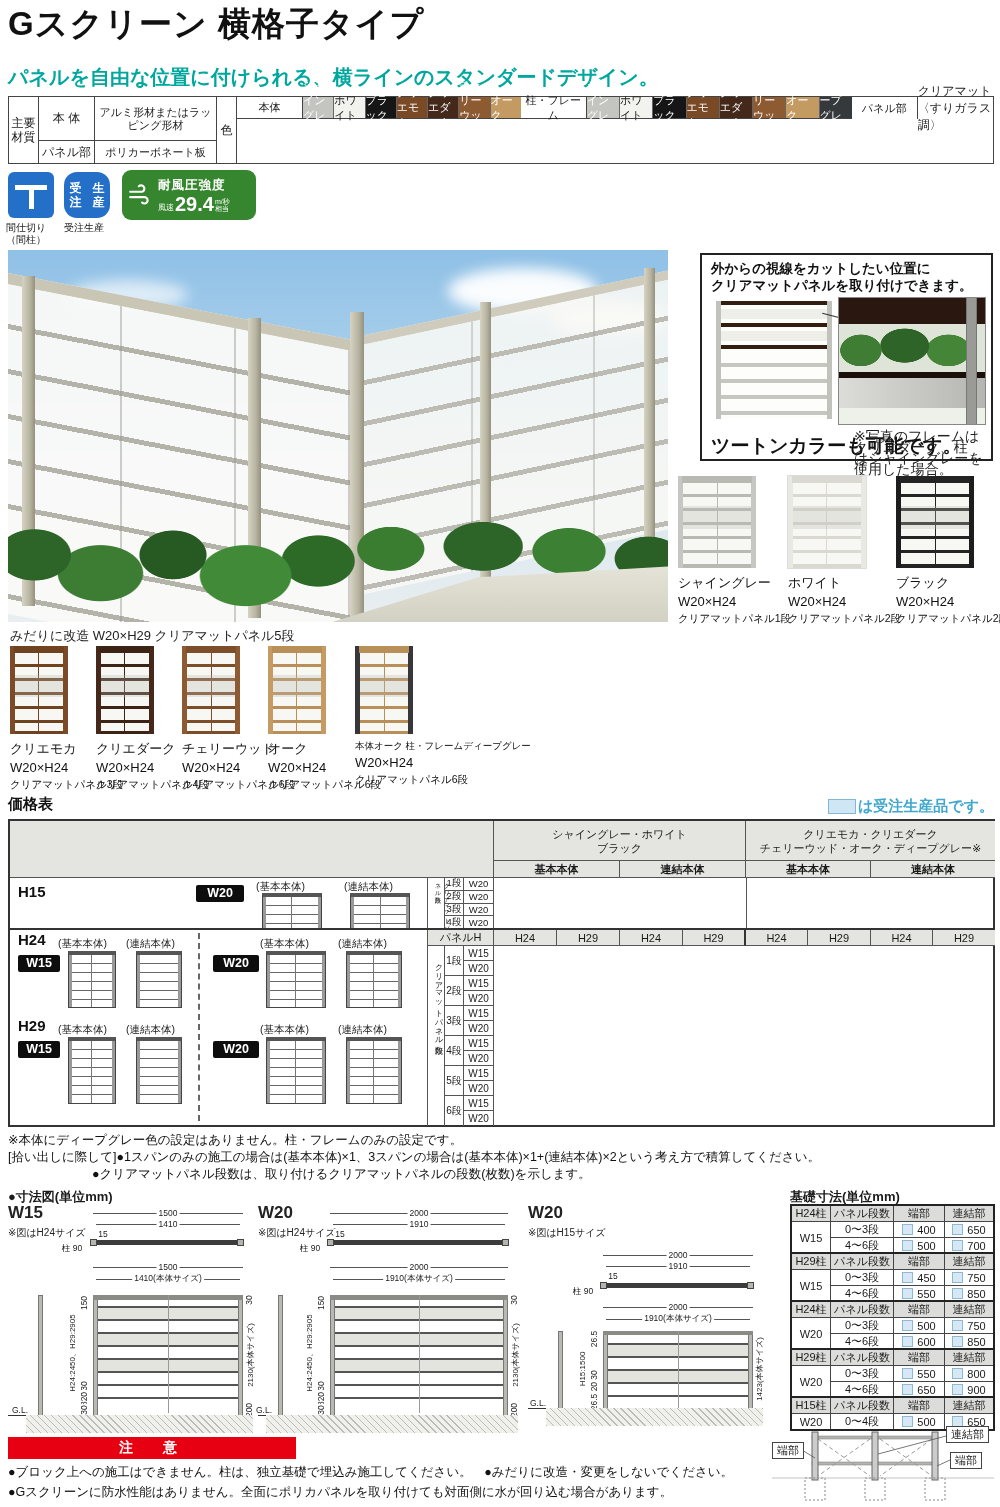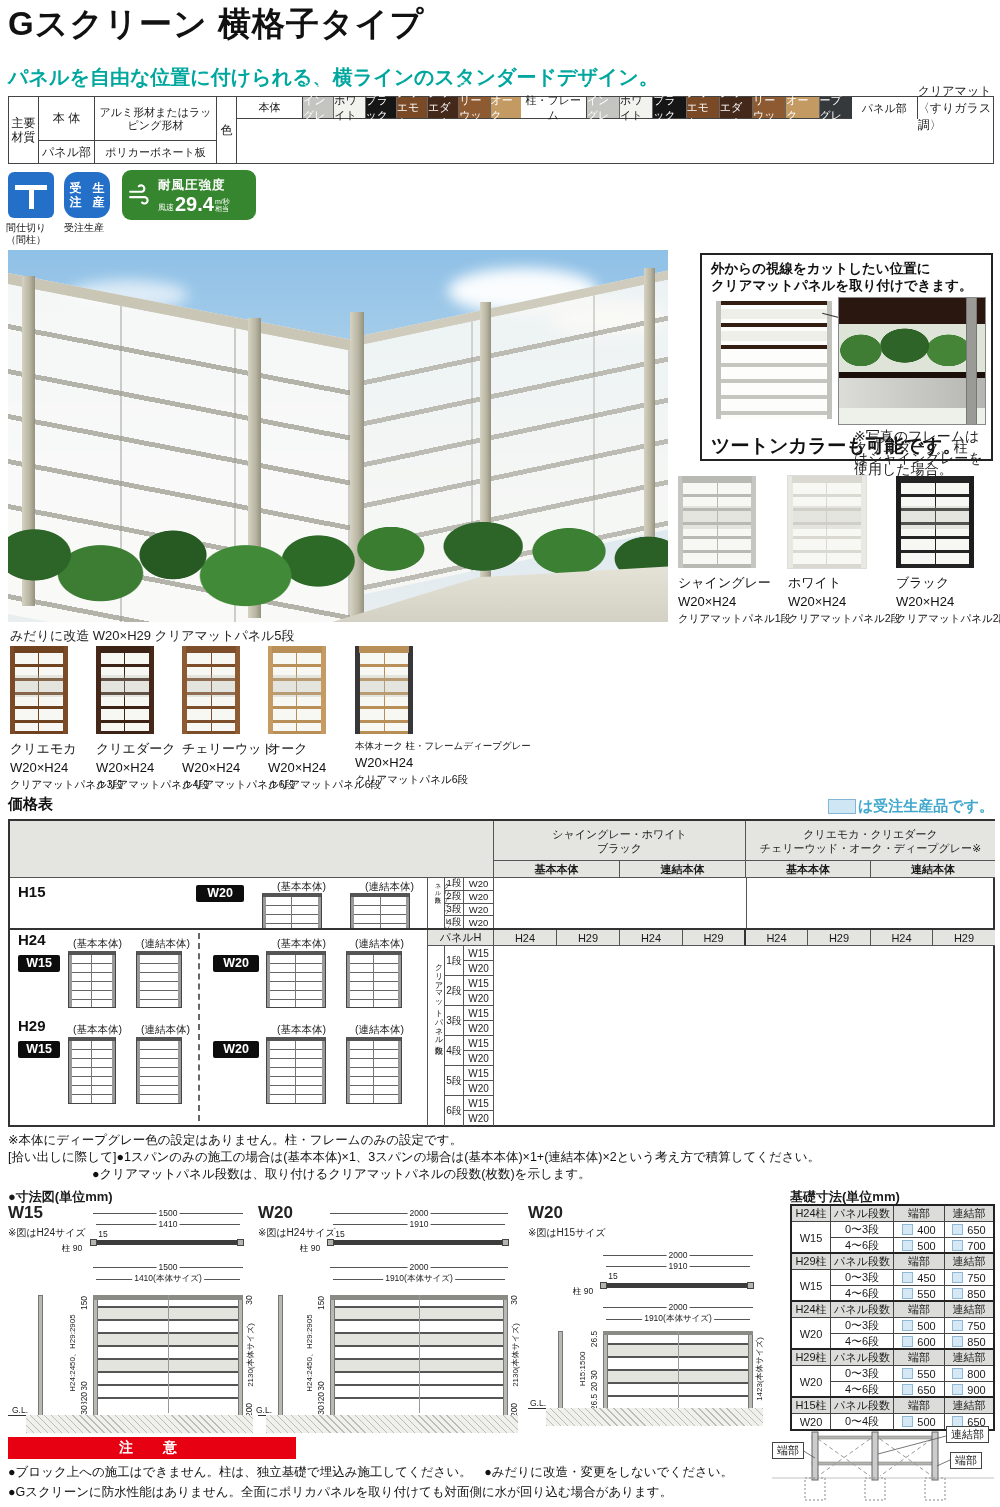--- a/index.html
+++ b/index.html
@@ -122,21 +122,21 @@
   .ordernote{position:absolute;right:6px;top:797px;display:flex;align-items:center;}
   .ordernote .sq{width:26px;height:13px;background:#cfe6f4;border:1px solid #84b6d6;margin-right:2px;}
   .ordernote .txt{font-size:15px;font-weight:bold;color:#3fa8cc;}
   .ptable{position:absolute;left:8px;top:819px;width:987px;height:308px;border:2px solid #333;box-sizing:border-box;background:#fff;font-size:11px;}
   .ptable .c{position:absolute;box-sizing:border-box;}
   .gray{background:#e4e4e0;}
   .bline{border-bottom:1px solid #555;}
   .rline{border-right:1px solid #555;}
   .cent{display:flex;align-items:center;justify-content:center;text-align:center;}
   .wbadge{position:absolute;background:#0d0d0d;color:#fff;font-weight:bold;font-size:12.5px;text-align:center;line-height:17px;height:17px;border-radius:2px;}
-  .pcap{position:absolute;font-size:10.5px;text-align:right;color:#222;}
+  .pcap{position:absolute;font-size:10.5px;text-align:left;color:#222;}
   .pf{position:absolute;border:1px solid #444;border-top:4px solid #555;background-color:#fff;
      background-image:linear-gradient(90deg,#999 0 3px,transparent 3px calc(100% - 3px),#999 calc(100% - 3px)),
        linear-gradient(90deg,transparent calc(50% - .5px),#777 calc(50% - .5px) calc(50% + .5px),transparent calc(50% + .5px)),
        repeating-linear-gradient(180deg,transparent 0 8px,#666 8px 9px);}
   .plabel{position:absolute;font-size:15px;font-weight:bold;color:#111;}
   .vtext{writing-mode:vertical-rl;text-orientation:upright;letter-spacing:0;color:#222;}
   .dashdiv{position:absolute;border-left:2px dashed #666;}
   
   .note{position:absolute;font-size:12.5px;color:#111;}
   

